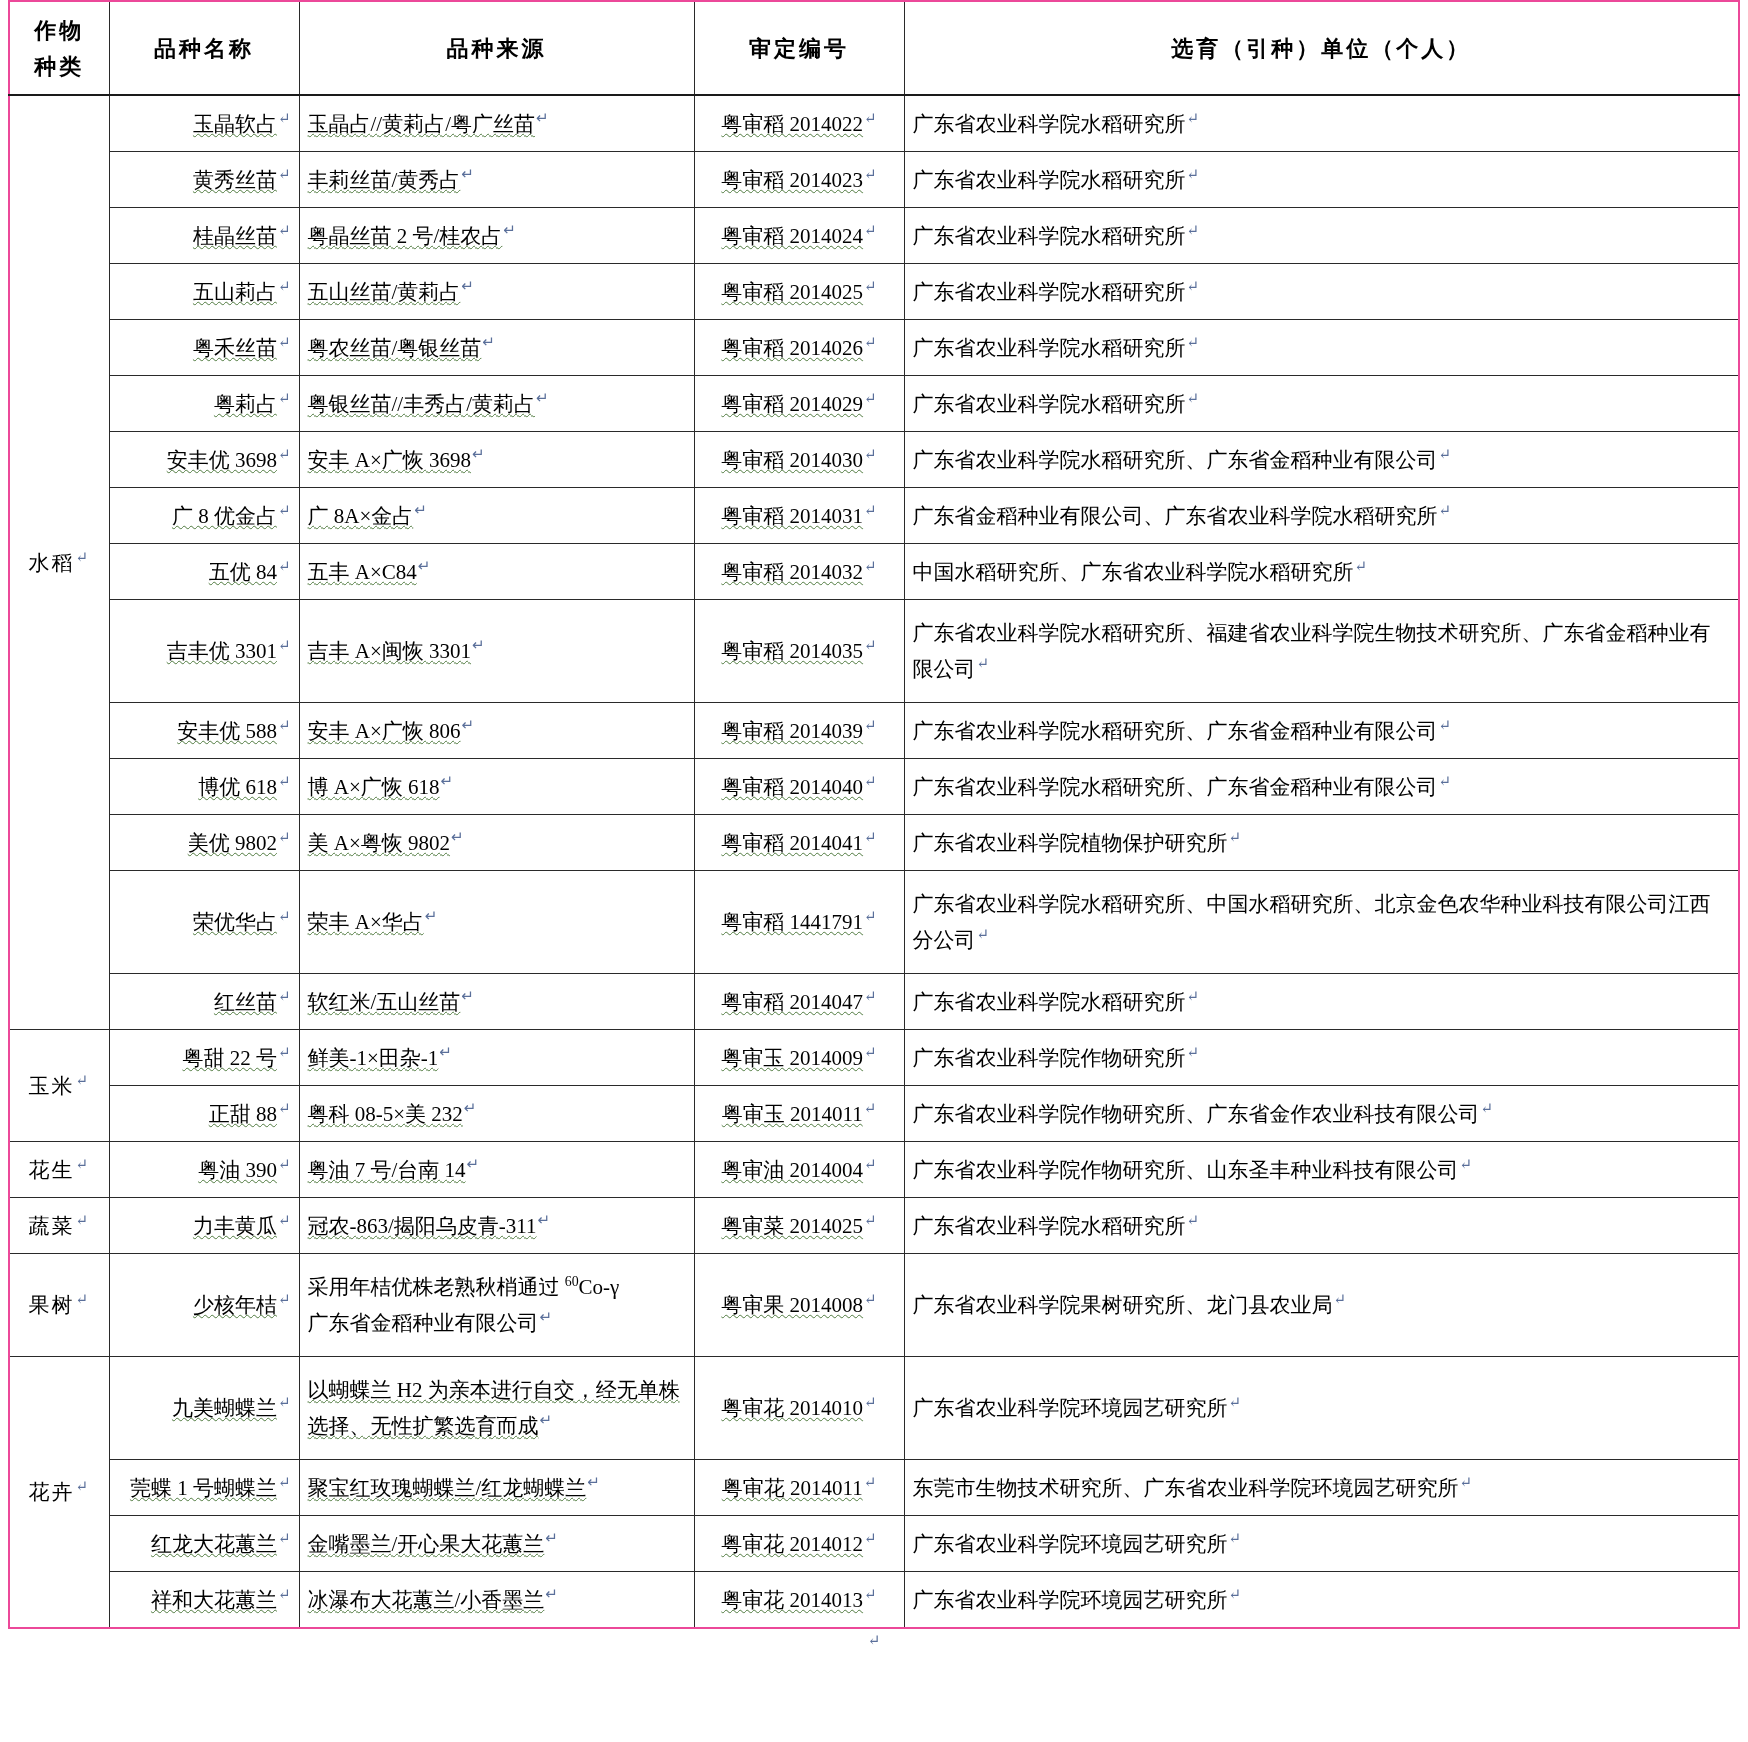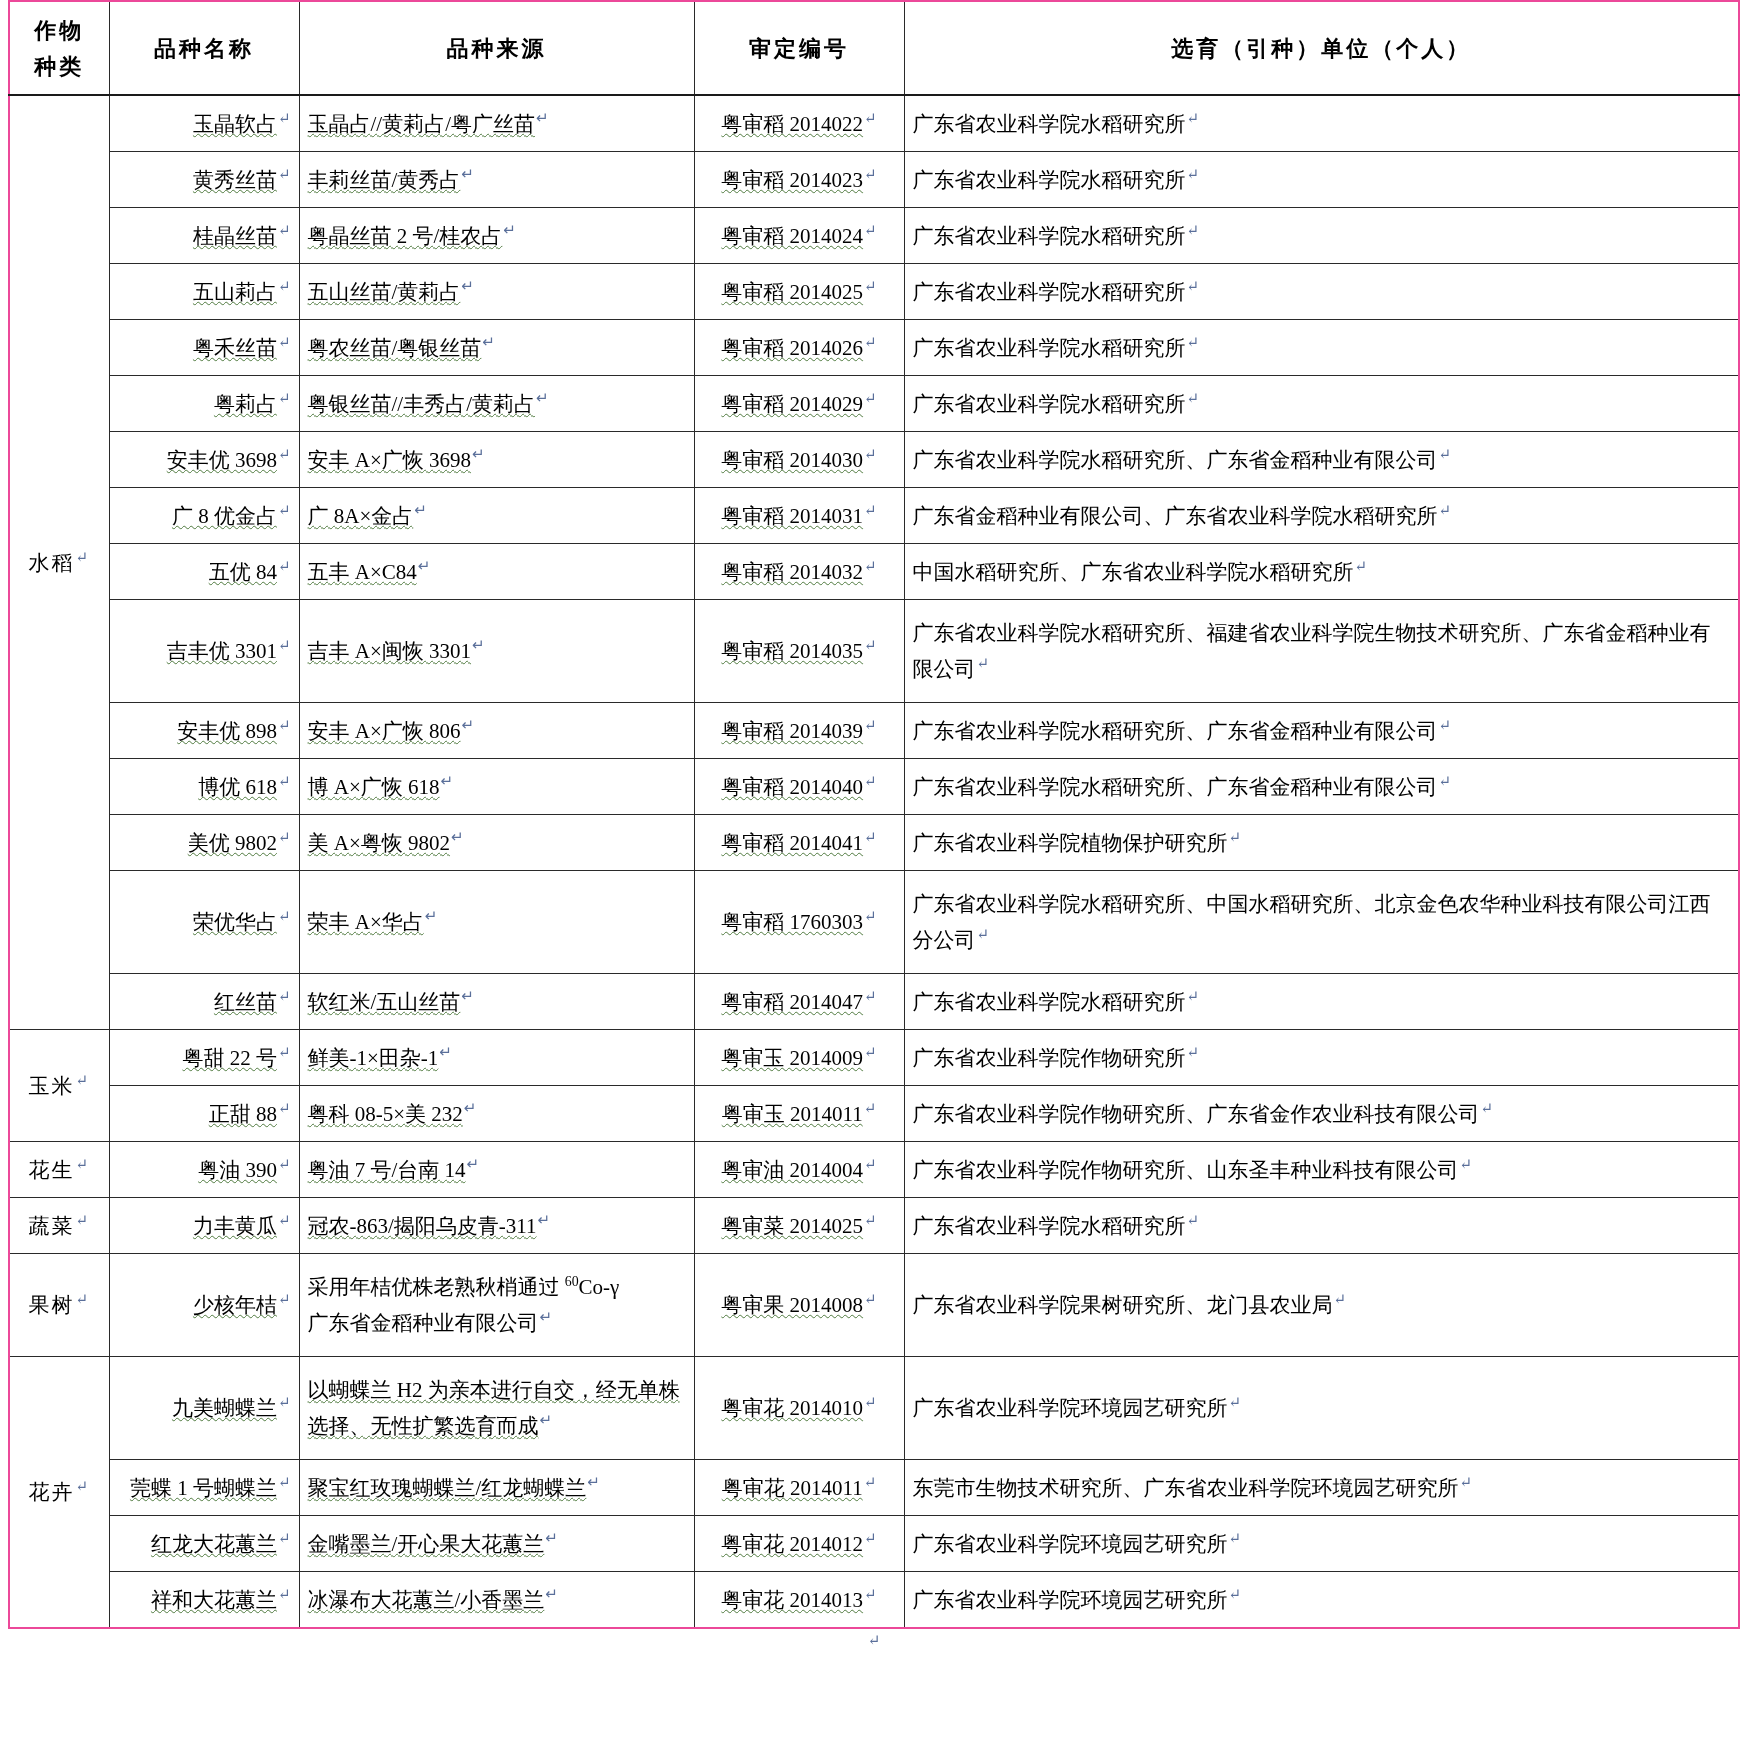--- a/index.html
+++ b/index.html
@@ -184,41 +184,41 @@
           <td class="c-code"><span class="sq">粤审稻 2014032</span><span class="pil">↵</span></td>
           <td class="c-unit"><span>中国水稻研究所、广东省农业科学院水稻研究所</span><span class="pil">↵</span></td>
         </tr>
         <tr class="r2 ">
           <td class="c-name"><span class="sq">吉丰优 3301</span><span class="pil">↵</span></td>
           <td class="c-source"><span class="sq">吉丰 A×闽恢 3301</span><span class="pil">↵</span></td>
           <td class="c-code"><span class="sq">粤审稻 2014035</span><span class="pil">↵</span></td>
           <td class="c-unit"><span>广东省农业科学院水稻研究所、福建省农业科学院生物技术研究所、广东省金稻种业有限公司</span><span class="pil">↵</span></td>
         </tr>
         <tr class="r1 ">
-          <td class="c-name"><span class="sq">安丰优 898</span><span class="pil">↵</span></td>
+          <td class="c-name"><span class="sq">安丰优 588</span><span class="pil">↵</span></td>
           <td class="c-source"><span class="sq">安丰 A×广恢 806</span><span class="pil">↵</span></td>
           <td class="c-code"><span class="sq">粤审稻 2014039</span><span class="pil">↵</span></td>
           <td class="c-unit"><span>广东省农业科学院水稻研究所、广东省金稻种业有限公司</span><span class="pil">↵</span></td>
         </tr>
         <tr class="r1 ">
           <td class="c-name"><span class="sq">博优 618</span><span class="pil">↵</span></td>
           <td class="c-source"><span class="sq">博 A×广恢 618</span><span class="pil">↵</span></td>
           <td class="c-code"><span class="sq">粤审稻 2014040</span><span class="pil">↵</span></td>
           <td class="c-unit"><span>广东省农业科学院水稻研究所、广东省金稻种业有限公司</span><span class="pil">↵</span></td>
         </tr>
         <tr class="r1 ">
           <td class="c-name"><span class="sq">美优 9802</span><span class="pil">↵</span></td>
           <td class="c-source"><span class="sq">美 A×粤恢 9802</span><span class="pil">↵</span></td>
           <td class="c-code"><span class="sq">粤审稻 2014041</span><span class="pil">↵</span></td>
           <td class="c-unit"><span>广东省农业科学院植物保护研究所</span><span class="pil">↵</span></td>
         </tr>
         <tr class="r2 ">
           <td class="c-name"><span class="sq">荣优华占</span><span class="pil">↵</span></td>
           <td class="c-source"><span class="sq">荣丰 A×华占</span><span class="pil">↵</span></td>
-          <td class="c-code"><span class="sq">粤审稻 1760303</span><span class="pil">↵</span></td>
+          <td class="c-code"><span class="sq">粤审稻 1441791</span><span class="pil">↵</span></td>
           <td class="c-unit"><span>广东省农业科学院水稻研究所、中国水稻研究所、北京金色农华种业科技有限公司江西分公司</span><span class="pil">↵</span></td>
         </tr>
         <tr class="r1 ">
           <td class="c-name"><span class="sq">红丝苗</span><span class="pil">↵</span></td>
           <td class="c-source"><span class="sq">软红米/五山丝苗</span><span class="pil">↵</span></td>
           <td class="c-code"><span class="sq">粤审稻 2014047</span><span class="pil">↵</span></td>
           <td class="c-unit"><span>广东省农业科学院水稻研究所</span><span class="pil">↵</span></td>
         </tr>
         <tr class="r1 grp-top">
           <td class="cat-cell" rowspan="2"><span>玉米</span><span class="pil">↵</span></td>

